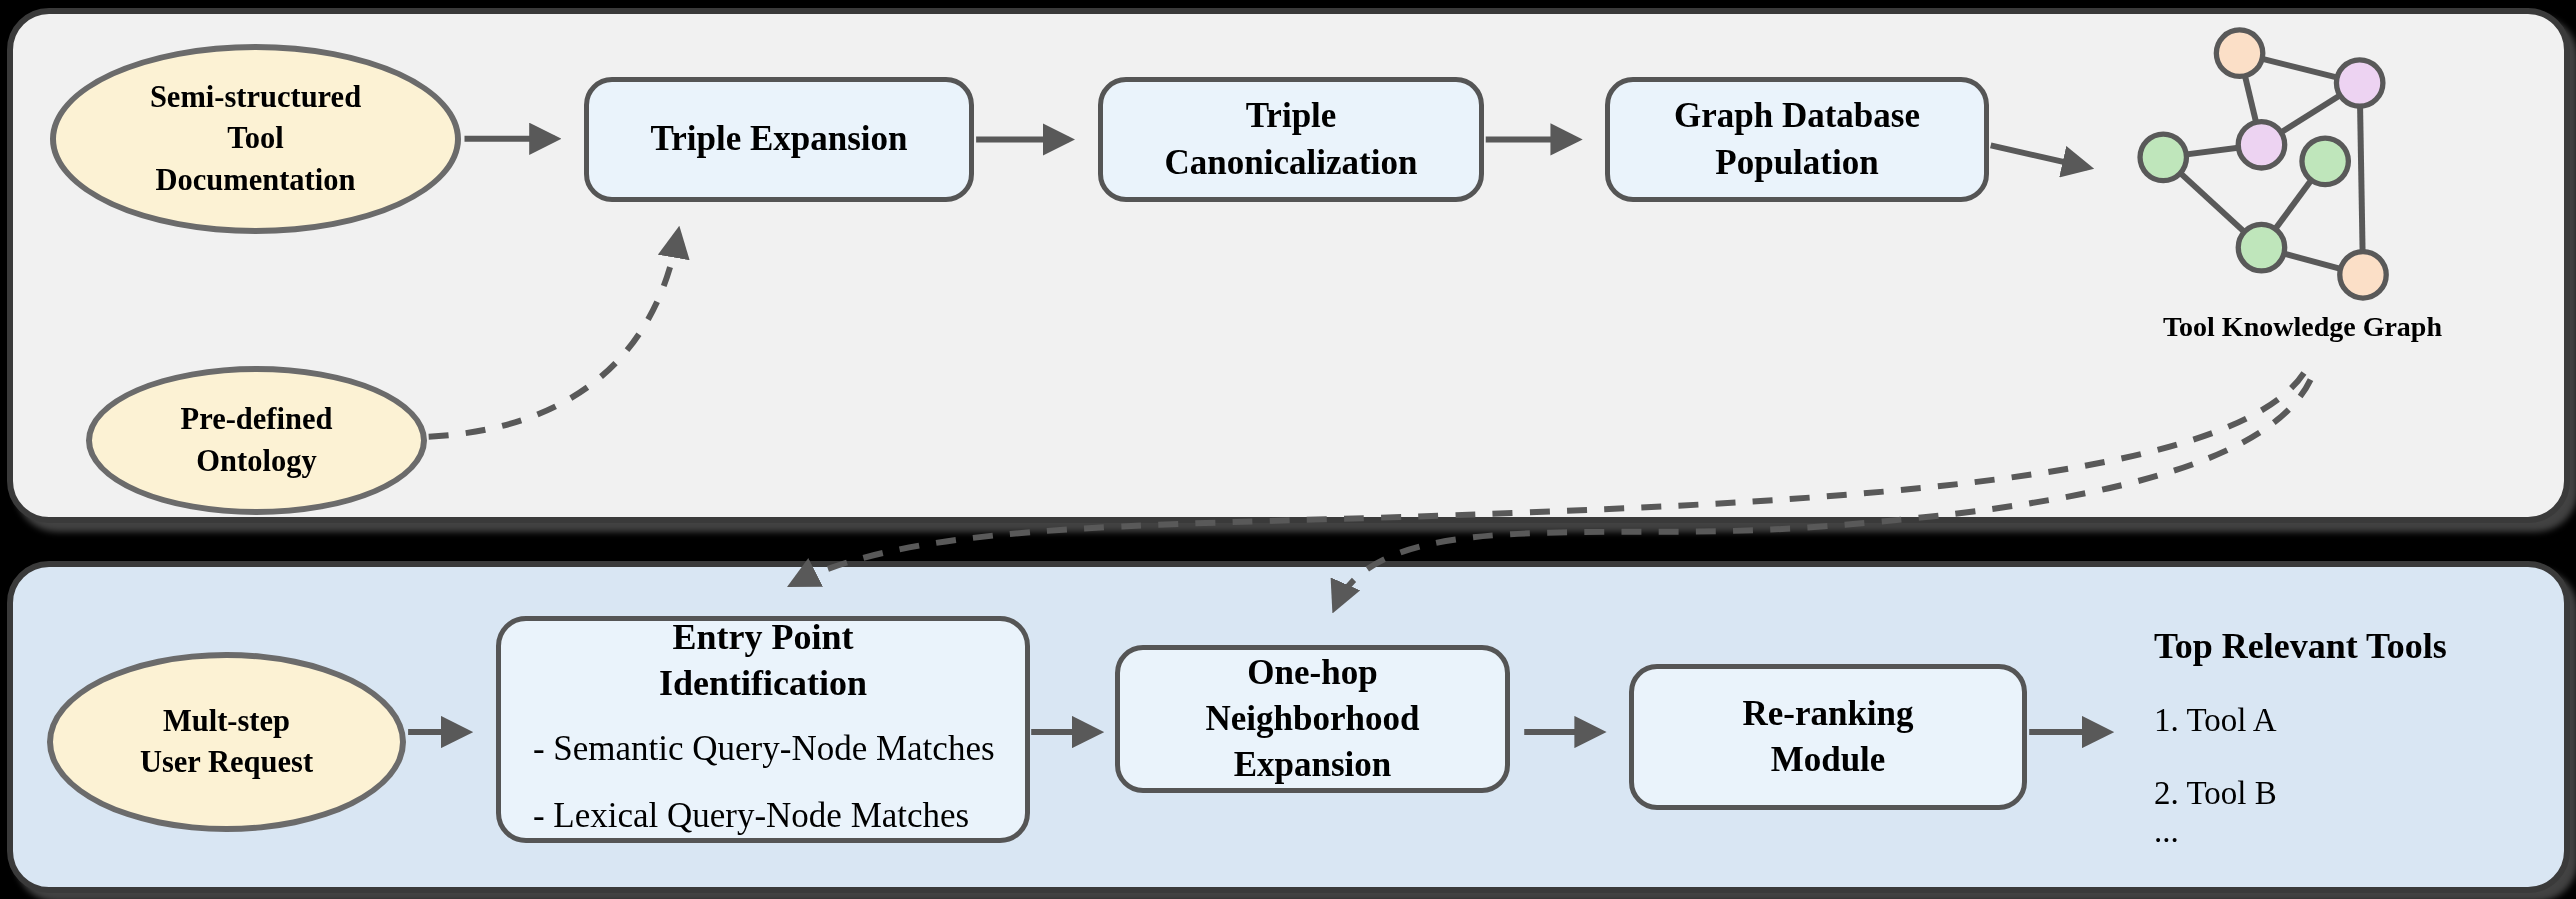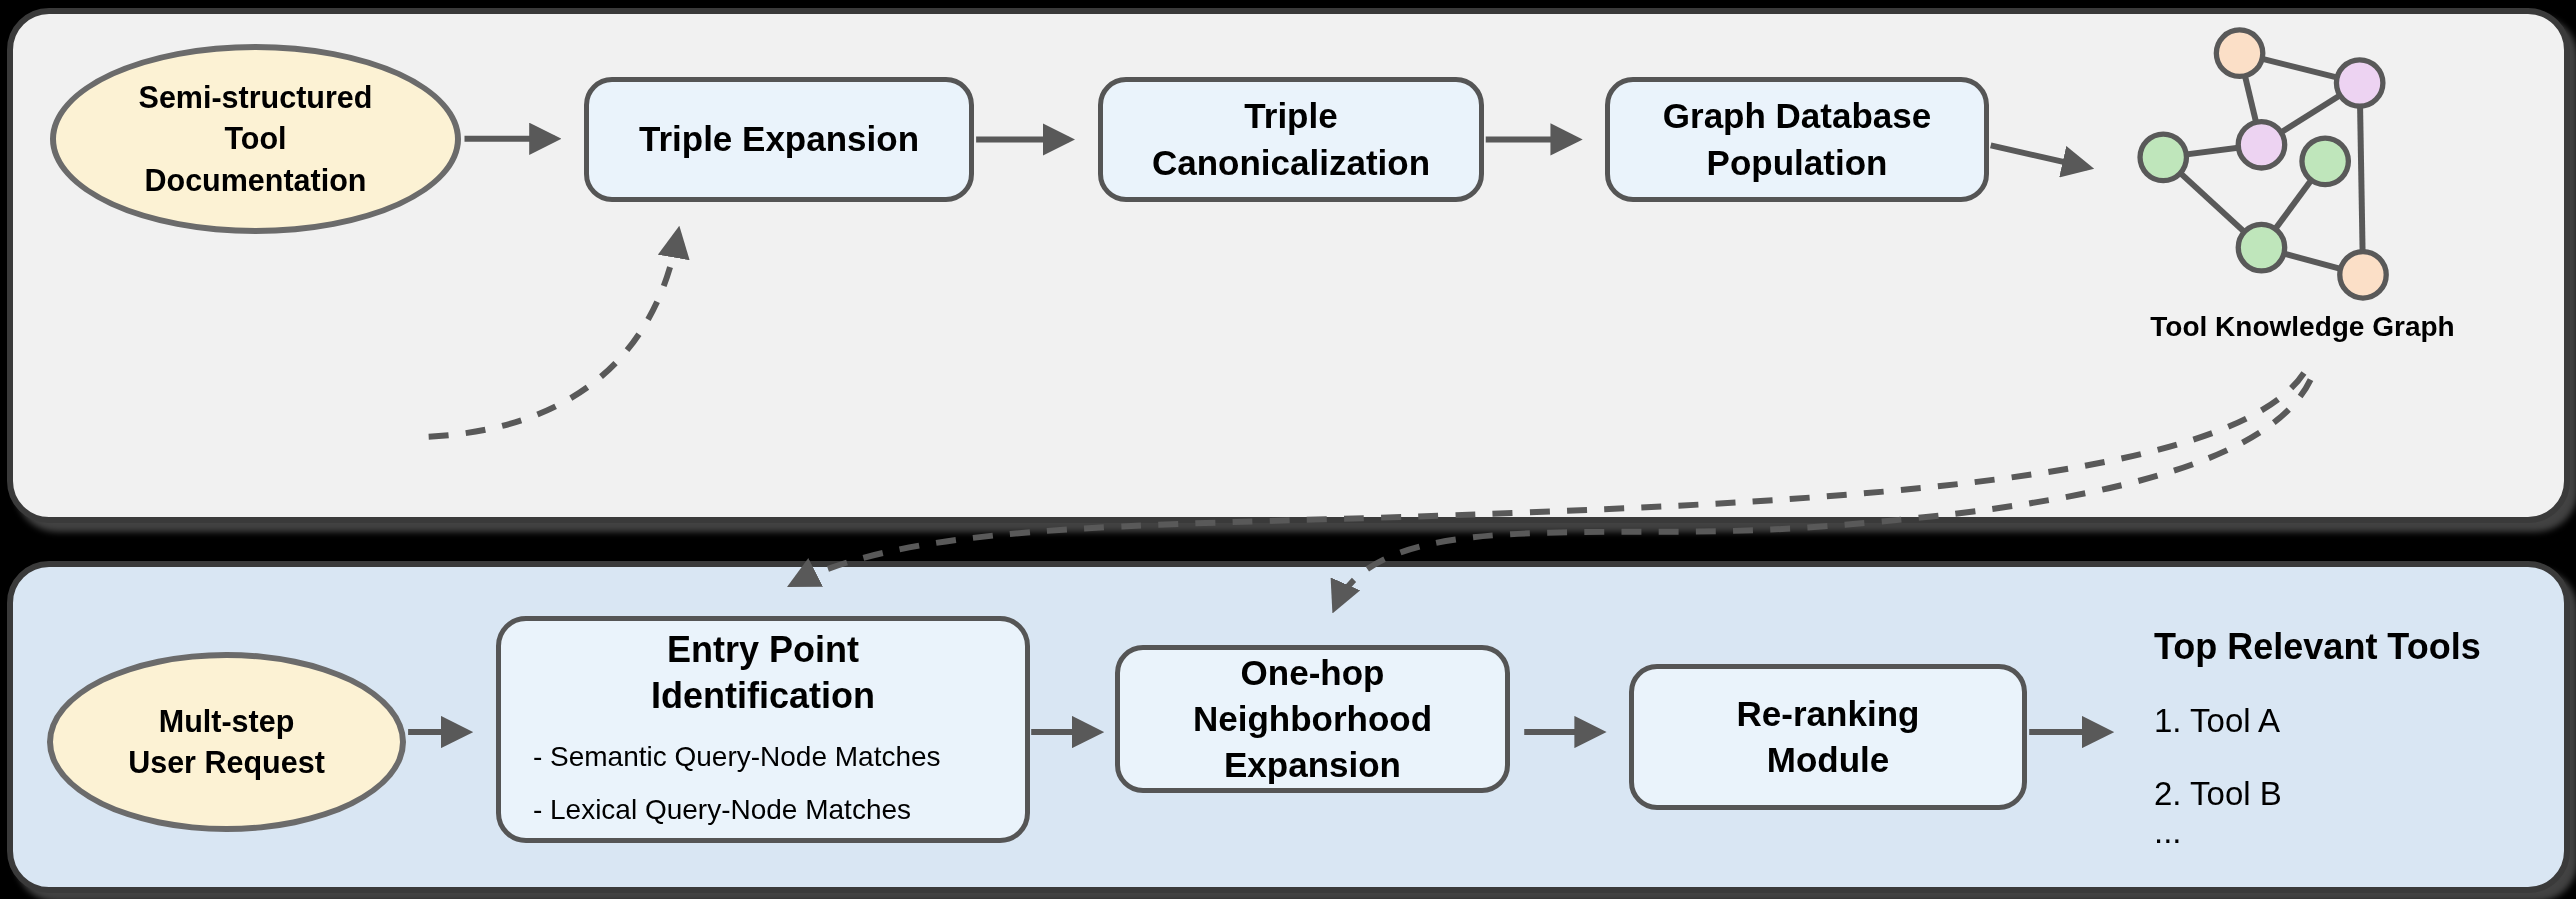--- a/index.html
+++ b/index.html
@@ -1,18 +1,18 @@
 <!DOCTYPE html>
 <html style="font-size:10.6px"><head>
 <meta charset="utf-8">
 <style>
   html,body{margin:0;padding:0;background:#000;}
   #stage{
     position:relative; width:2576px; height:900px; overflow:hidden;
-    background:#000; font-family:Liberation Sans, sans-serif; color:#000;
+    background:#000; font-family:Liberation Serif, serif; color:#000;
   }
   .panel{
     position:absolute; border:6px solid #3A3A3A; border-radius:42px;
     box-sizing:border-box; box-shadow:8px 8.6px 6.6px rgba(120,120,120,0.55);
   }
   #top-panel{ left:6.6px; top:8px; width:2563px; height:515px; background:#F1F1F1; }
   #bottom-panel{ left:6.6px; top:561px; width:2563px; height:332px; background:#D9E6F3; }
 
   .ellipse{
     position:absolute; background:#FCF2D4; border:6.6px solid #6B6B6B; border-radius:50%;
@@ -33,21 +33,21 @@
   #box-population{ left:1605px; top:77px; width:384px; height:125px; }
   #box-entry{ left:496px; top:616px; width:534px; height:227px;
               flex-direction:column; padding:10.6px 13.3px 6.6px 13.3px;border-radius:30px; }
   #box-onehop{ left:1115px; top:645px; width:395px; height:148px; }
   #box-rerank{ left:1629px; top:664px; width:398px; height:146px;align-items:center; }
 
   .lbl{ white-space:pre-line; }
 
   #box-entry .ep-title{ font-size:36px; line-height:1.28; white-space:pre-line; }
   #box-entry .ep-bullets{ margin-top:10.6px; width:100%; text-align:left;
-    padding-left:18.6px; box-sizing:border-box; font-weight:400; font-size:28px; line-height:1.9; }
+    padding-left:18.6px; box-sizing:border-box; font-weight:400; font-size:35px; line-height:1.9; }
 
   #tkg-label{
     position:absolute; left:2077px; top:311px; width:451px; text-align:center;
     font-weight:700; font-size:28px;
   }
 
   #results{ position:absolute; left:2154px; top:626px; font-size:33px; font-weight:400; }
   #results .results-title{ font-size:36px; font-weight:700; line-height:1.15; margin-bottom:13.3px; }
   #results .result-item{ line-height:1.15; margin-top:35px; }
   #results .result-more{ line-height:1.15; margin-top:0px; }
@@ -124,20 +124,24 @@
 Canonicalization</span>
   </div>
 
   <div id="box-population" class="process-box">
     <span class="lbl">Graph Database
 Population</span>
   </div>
 
   <div id="tkg-label">Tool Knowledge Graph</div>
 
+  <div id="ellipse-ontology" class="ellipse">
+    <span class="lbl">Pre-defined
+Ontology</span>
+  </div>
 
   <div id="ellipse-request" class="ellipse">
     <span class="lbl">Mult-step
 User Request</span>
   </div>
 
   <div id="box-entry" class="process-box">
     <div class="ep-title">Entry Point
 Identification</div>
     <div class="ep-bullets">

